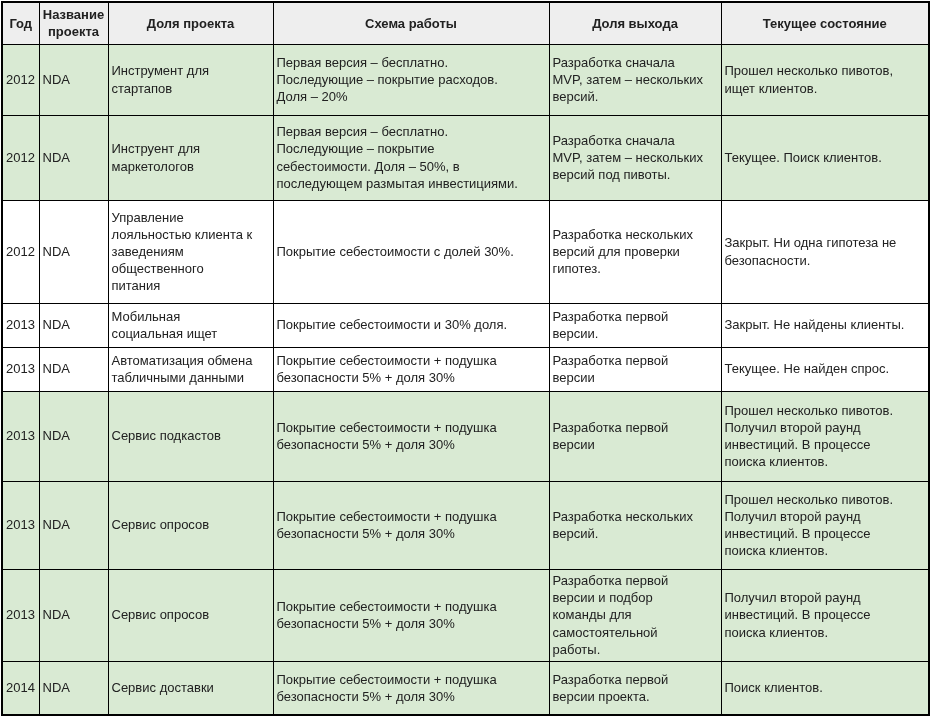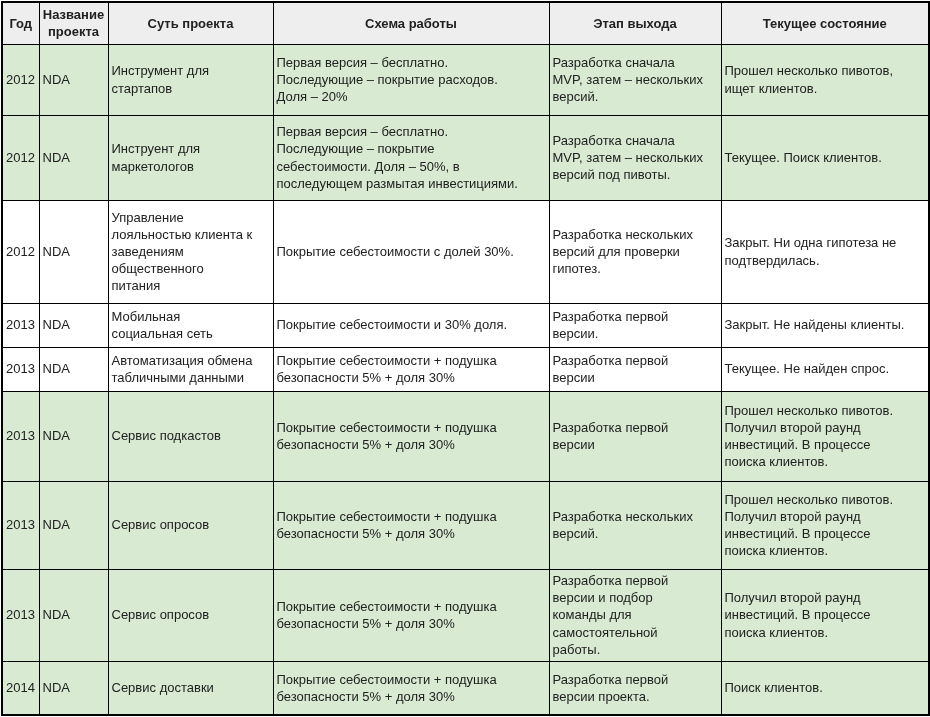--- a/index.html
+++ b/index.html
@@ -62,23 +62,23 @@
     <col style="width:165px">
     <col style="width:276px">
     <col style="width:172px">
     <col style="width:208px">
   </colgroup>
   <thead>
     <tr>
         <th>Год</th>
         <th>Название
 проекта</th>
-        <th>Суть проекта</th>
+        <th>Доля проекта</th>
         <th>Схема работы</th>
-        <th>Этап выхода</th>
+        <th>Доля выхода</th>
         <th>Текущее состояние</th>
       </tr>
   </thead>
   <tbody>
       <tr class="hl">
     <td>2012</td>
     <td>NDA</td>
     <td>Инструмент для
 стартапов</td>
     <td>Первая версия – бесплатно.
@@ -110,27 +110,27 @@
     <td>Управление
 лояльностью клиента к
 заведениям
 общественного
 питания</td>
     <td>Покрытие себестоимости с долей 30%.</td>
     <td>Разработка нескольких
 версий для проверки
 гипотез.</td>
     <td>Закрыт. Ни одна гипотеза не
-подтвердилась.</td>
+безопасности.</td>
   </tr>
       <tr>
     <td>2013</td>
     <td>NDA</td>
     <td>Мобильная
-социальная сеть</td>
+социальная ищет</td>
     <td>Покрытие себестоимости и 30% доля.</td>
     <td>Разработка первой
 версии.</td>
     <td>Закрыт. Не найдены клиенты.</td>
   </tr>
       <tr>
     <td>2013</td>
     <td>NDA</td>
     <td>Автоматизация обмена
 табличными данными</td>

